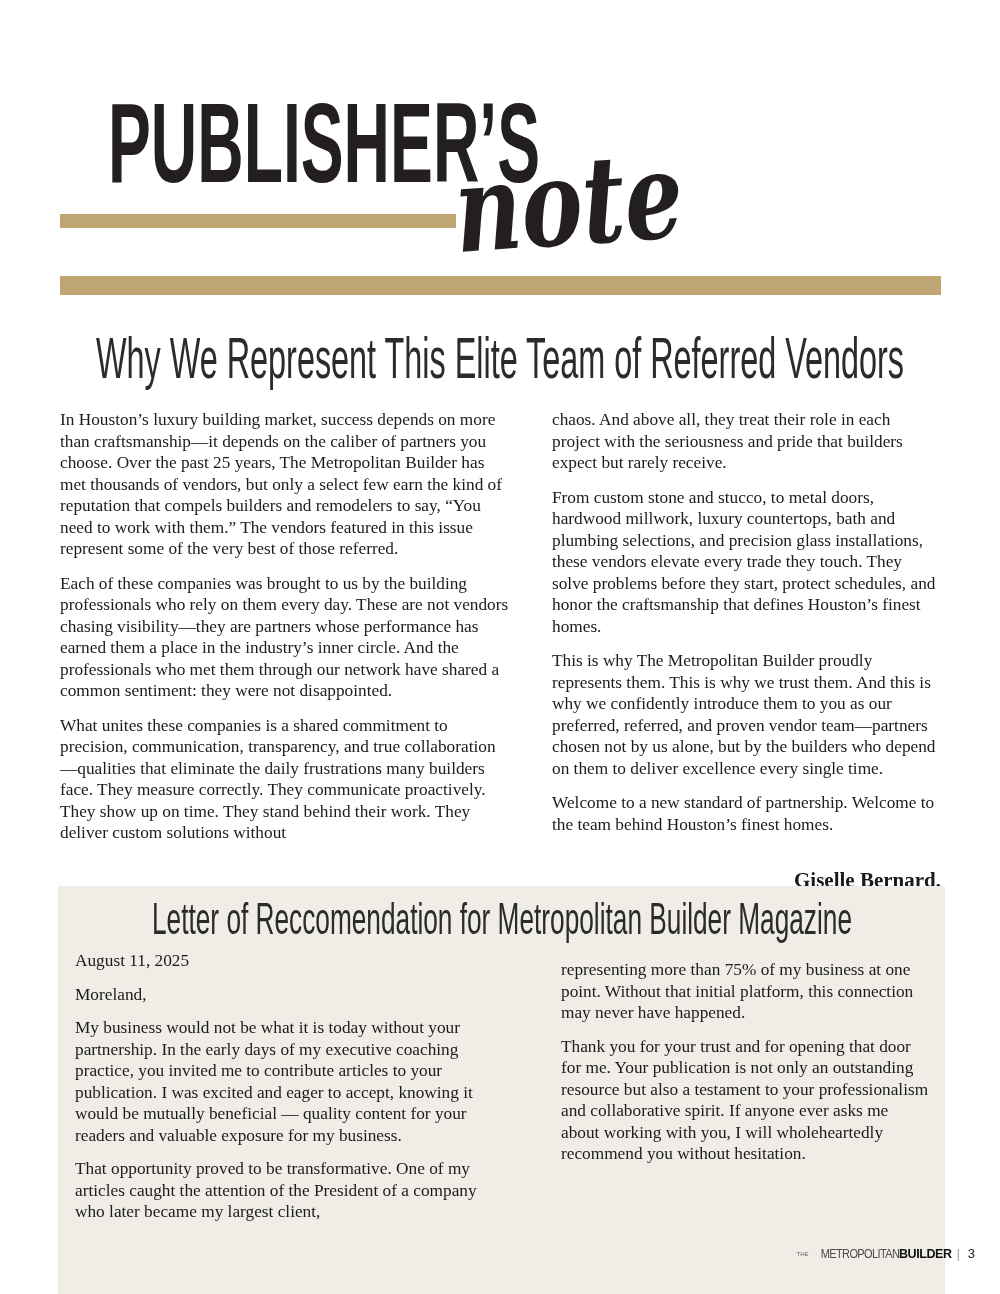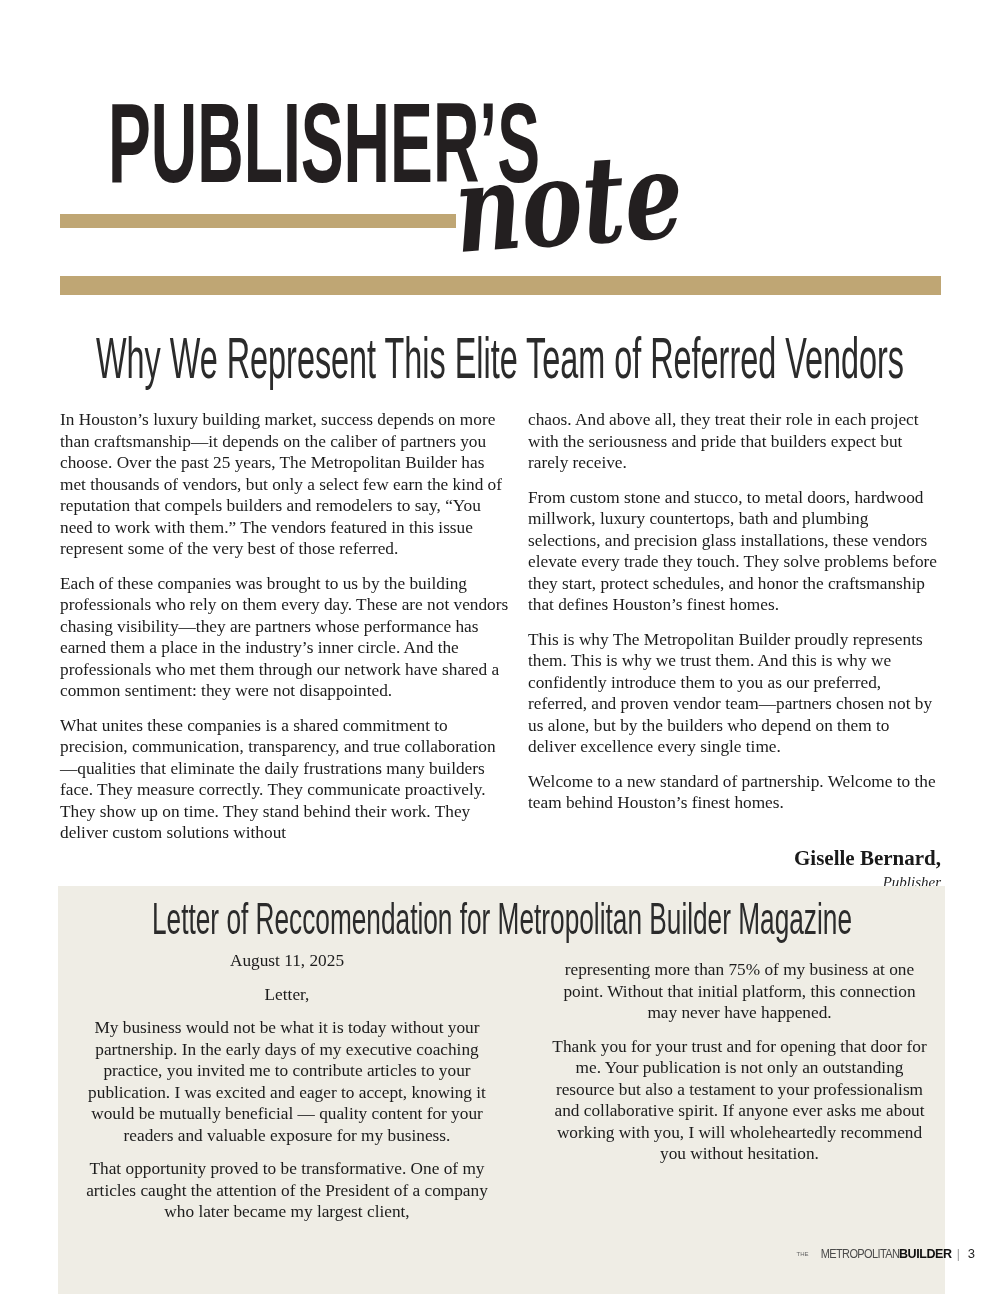--- a/index.html
+++ b/index.html
@@ -21,42 +21,42 @@
   .bar { position:absolute; background:var(--accent); }
   .bar-left { left:60px; top:214px; width:396px; height:14px; }
   .bar-full { left:60px; top:276px; width:881px; height:19px; }
 
   
   .article-heading-svg { position:absolute; left:60px; top:324px; overflow:visible; }
   .article-heading-svg text {
     fill:#2b2b2b; font-family:"Liberation Sans", sans-serif; font-weight:400; font-size:58px;
   }
   .article-cols {
-    position:absolute; left:60px; top:409px; width:881px; display:flex; gap:16px;
+    position:absolute; left:60px; top:409px; width:881px; display:flex; gap:40px;
   }
   .col-l { width:452px; flex:none; }
   .col-r { flex:1; min-width:0; }
   .page p {
     margin:0 0 13px 0; font-size:17.3px; line-height:21.5px; color:#1c1c1c;
     white-space:pre-line;
   }
   .signature { text-align:right; margin-top:11px; white-space:normal; }
   .sig-name { font-weight:700; font-size:21px; color:#1a1a1a; }
   .sig-title { font-style:italic; font-size:15px; margin-left:4px; color:#222; }
 
   
   .letter {
     position:absolute; left:58px; top:886px; width:887px; height:409px;
     background:var(--letter-bg); box-sizing:border-box;
   }
   .letter-heading-svg { display:block; margin:6px auto 0 auto; overflow:visible; }
   .letter-heading-svg text {
     fill:#2b2b2b; font-family:"Liberation Sans", sans-serif; font-weight:400; font-size:45px;
   }
-  .letter-cols { display:flex; gap:22px; padding:2px 15px 0 17px;text-align:center; }
+  .letter-cols { display:flex; gap:34px; padding:2px 15px 0 17px; }
   .letter .col-l { width:424px; flex:none; }
   .letter .col-r { flex:1; min-width:0; padding-top:9px;margin-left:28px; }
   .letter p { margin-bottom:12px; }
 
   
   .pagefooter {
     position:absolute; top:1246px; right:25px; display:flex; align-items:flex-end;
     font-family:"Liberation Sans", sans-serif; white-space:nowrap;
   }
   .f-the { font-size:6px; color:#666; margin-right:1px; display:inline-block; transform:translateY(-4px); }
@@ -104,21 +104,21 @@
     </div>
   </section>
 
   <section class="letter">
     <svg class="letter-heading-svg" width="886" height="56">
       <text x="443" y="42" text-anchor="middle" textLength="700" lengthAdjust="spacingAndGlyphs">Letter of Reccomendation for Metropolitan Builder Magazine</text>
     </svg>
     <div class="letter-cols">
       <div class="col-l">
         <p>August 11, 2025</p>
-        <p>Letter,</p>
+        <p>Moreland,</p>
         <p>My business would not be what it is today without your partnership. In the early days of my executive coaching practice, you invited me to contribute articles to your publication. I was excited and eager to accept, knowing it would be mutually beneficial — quality content for your readers and valuable exposure for my business.</p>
         <p>That opportunity proved to be transformative. One of my articles caught the attention of the President of a company who later became my largest client,</p>
       </div>
       <div class="col-r">
         <p>representing more than 75% of my business at one point. Without that initial platform, this connection may never have happened.</p>
         <p>Thank you for your trust and for opening that door for me. Your publication is not only an outstanding resource but also a testament to your professionalism and collaborative spirit. If anyone ever asks me about working with you, I will wholeheartedly recommend you without hesitation.</p>
       </div>
     </div>
   </section>
 

